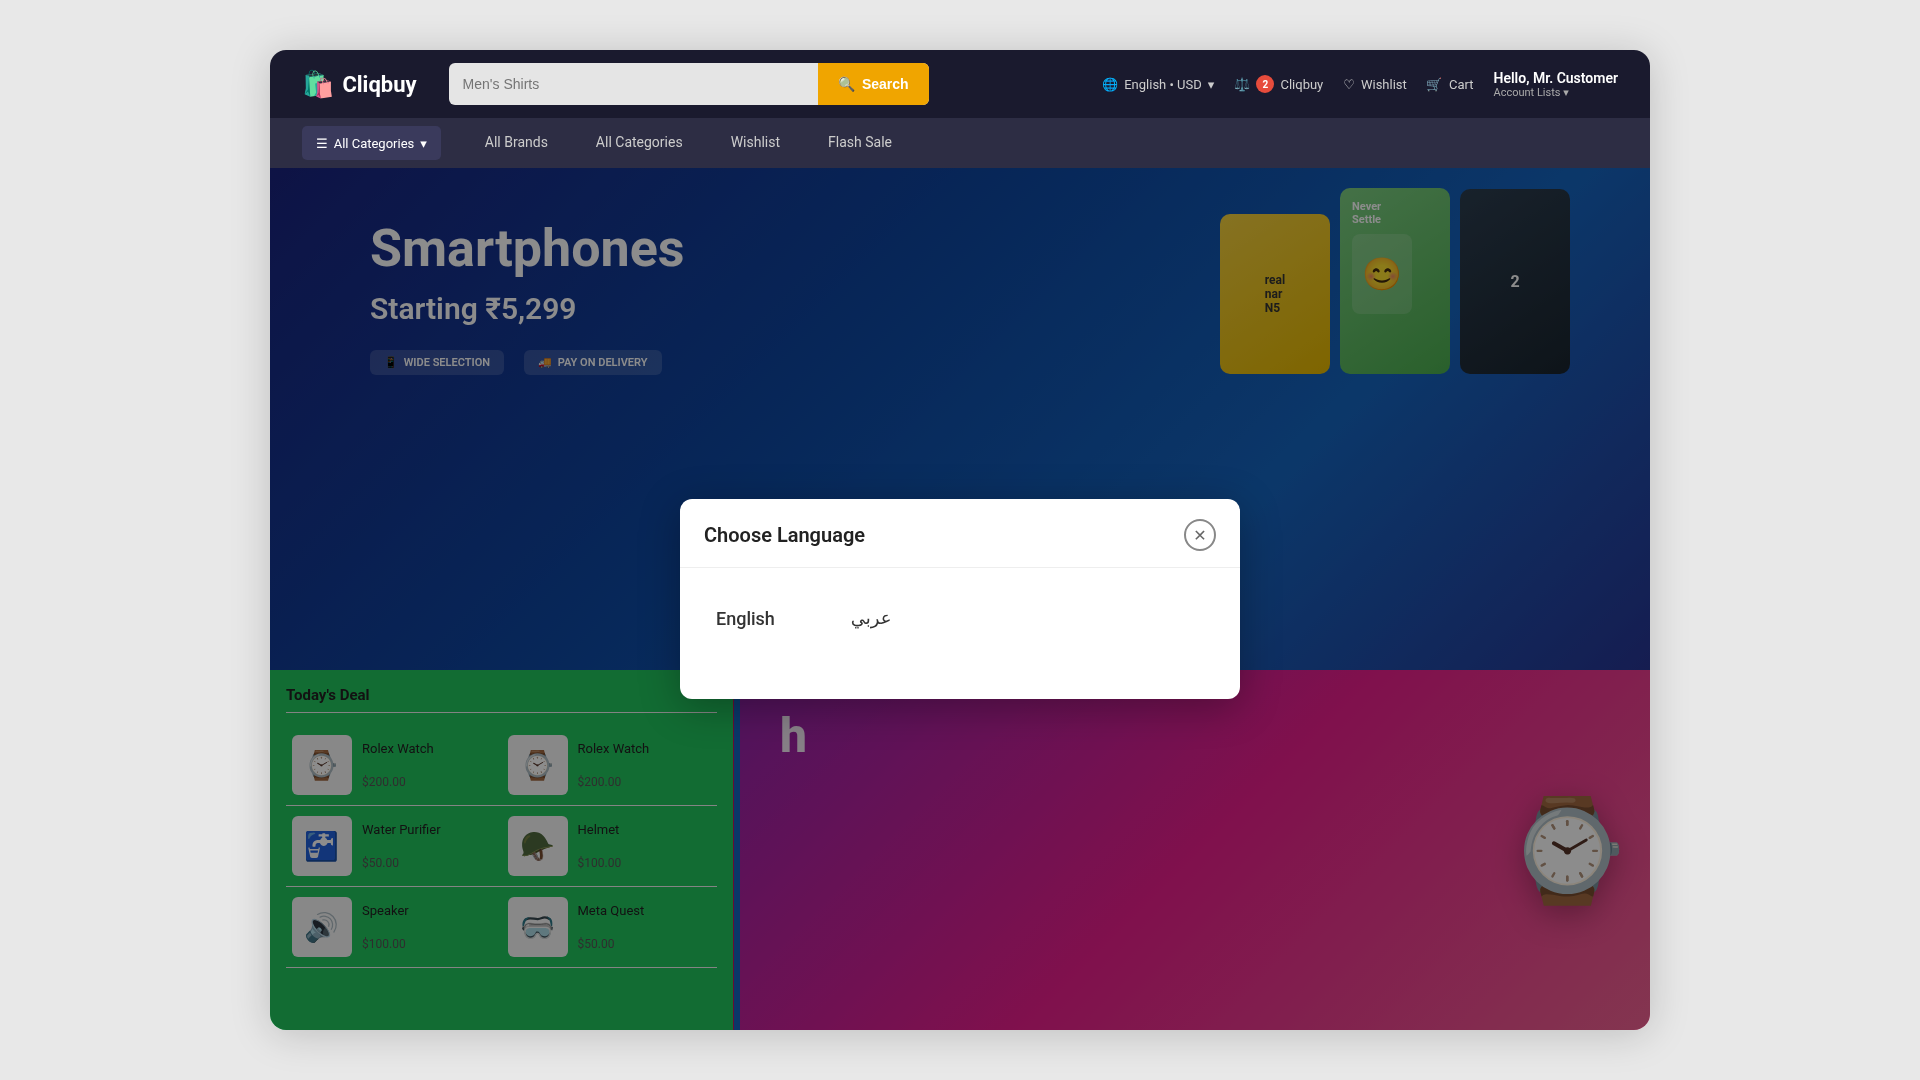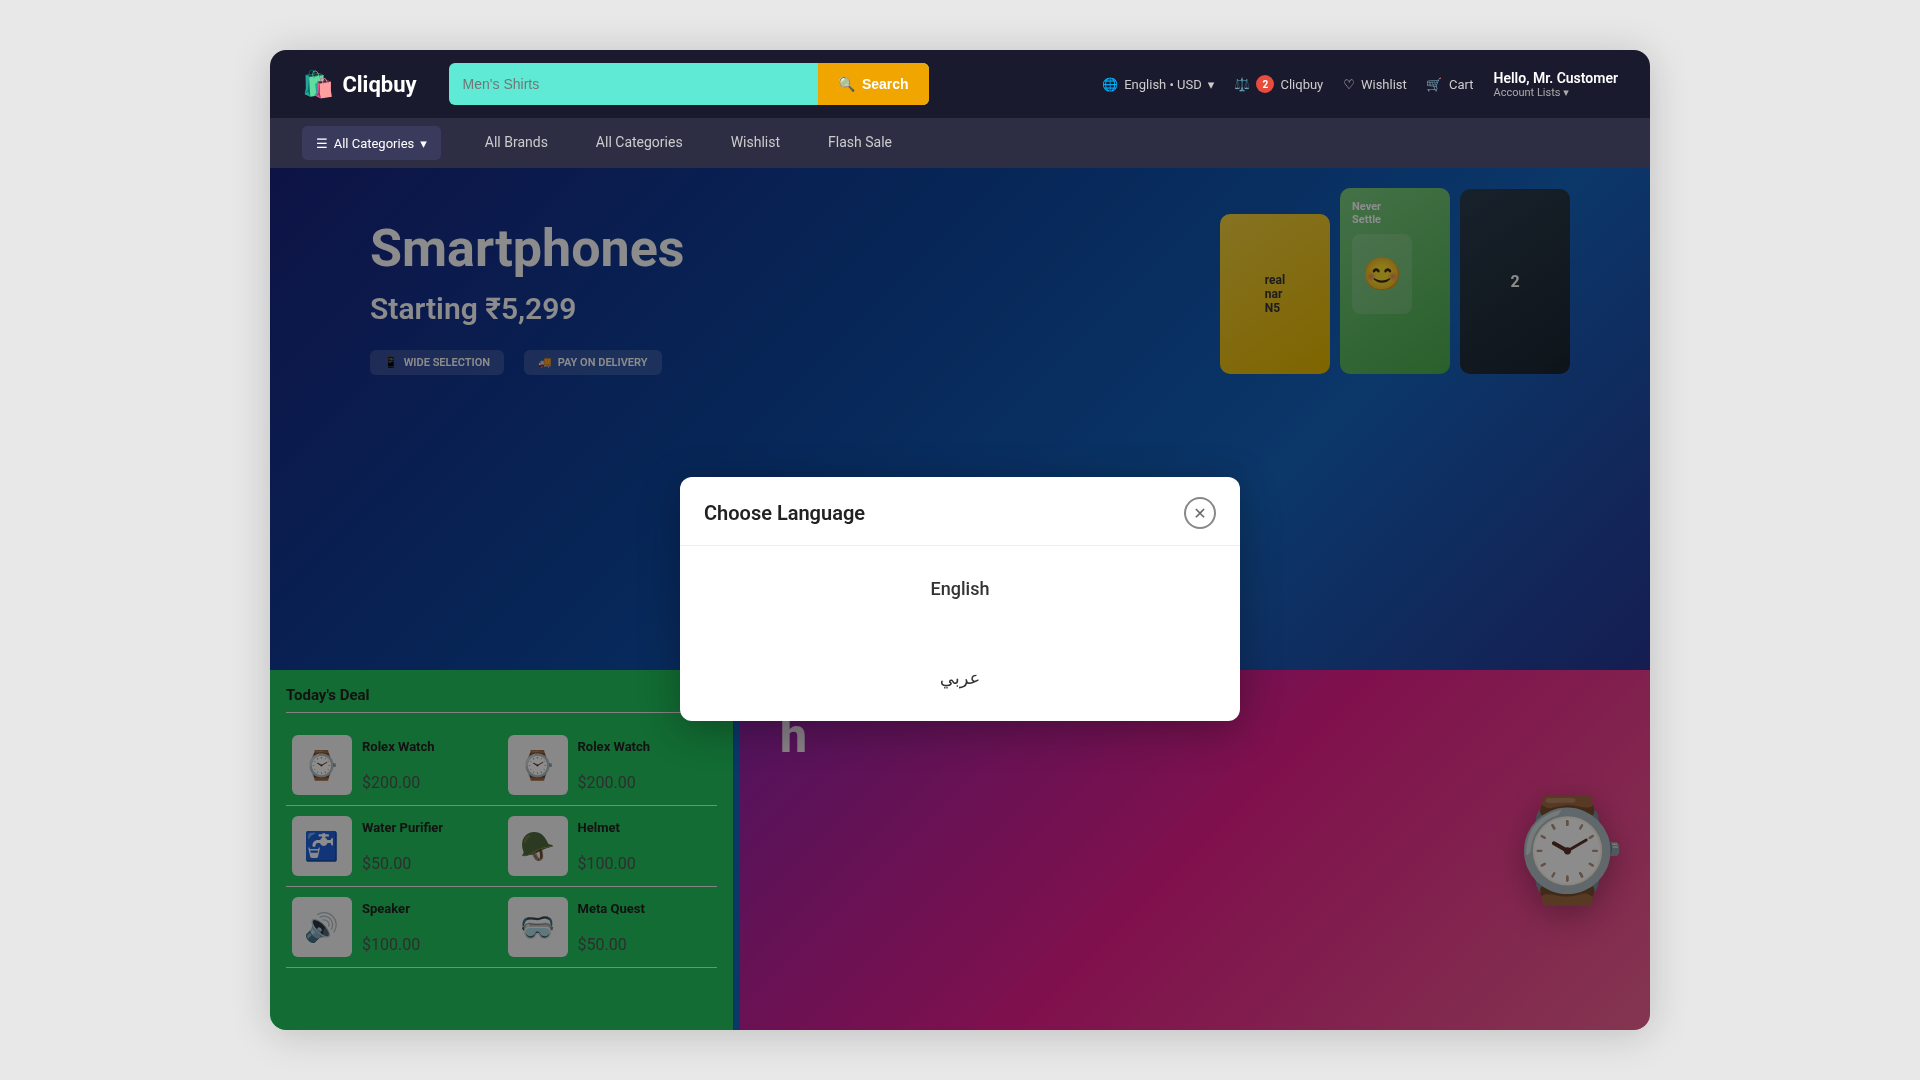--- a/index.html
+++ b/index.html
@@ -50,21 +50,21 @@
 
     .logo-icon {
       font-size: 26px;
     }
 
     .search-bar {
       display: flex;
       flex: 1;
       max-width: 480px;
       height: 42px;
-      background: #5eead4;
+      background: #e5e5e5;
       border-radius: 6px;
       overflow: hidden;
       margin-left: 8px;
     }
 
     .search-input {
       flex: 1;
       border: none;
       outline: none;
       padding: 0 14px;
@@ -308,26 +308,26 @@
       border-radius: 6px;
       display: flex;
       align-items: center;
       justify-content: center;
       font-size: 28px;
       flex-shrink: 0;
     }
 
     .deal-item-info .name {
       font-size: 13px;
-      font-weight: 700;
+      font-weight: 400;
       color: #222;
     }
 
     .deal-item-info .price {
-      font-size: 16px;
+      font-size: 12px;
       color: #555;
       margin-top: 19px;
     }
 
     
     .right-banner {
       flex: 1;
       background: linear-gradient(135deg, #8e24aa, #e91e8c, #f06292);
       position: relative;
       overflow: hidden;
@@ -401,21 +401,20 @@
       font-size: 16px;
       background: transparent;
     }
 
     .modal-body {
       padding: 24px;
       display: flex;
       gap: 52px;
       align-items: center;
       min-height: 100px;
-      flex-direction: column;
     }
 
     .lang-option {
       font-size: 18px;
       font-weight: 500;
       color: #333;
       cursor: pointer;
       padding: 8px 12px;
       border-radius: 6px;
     }

